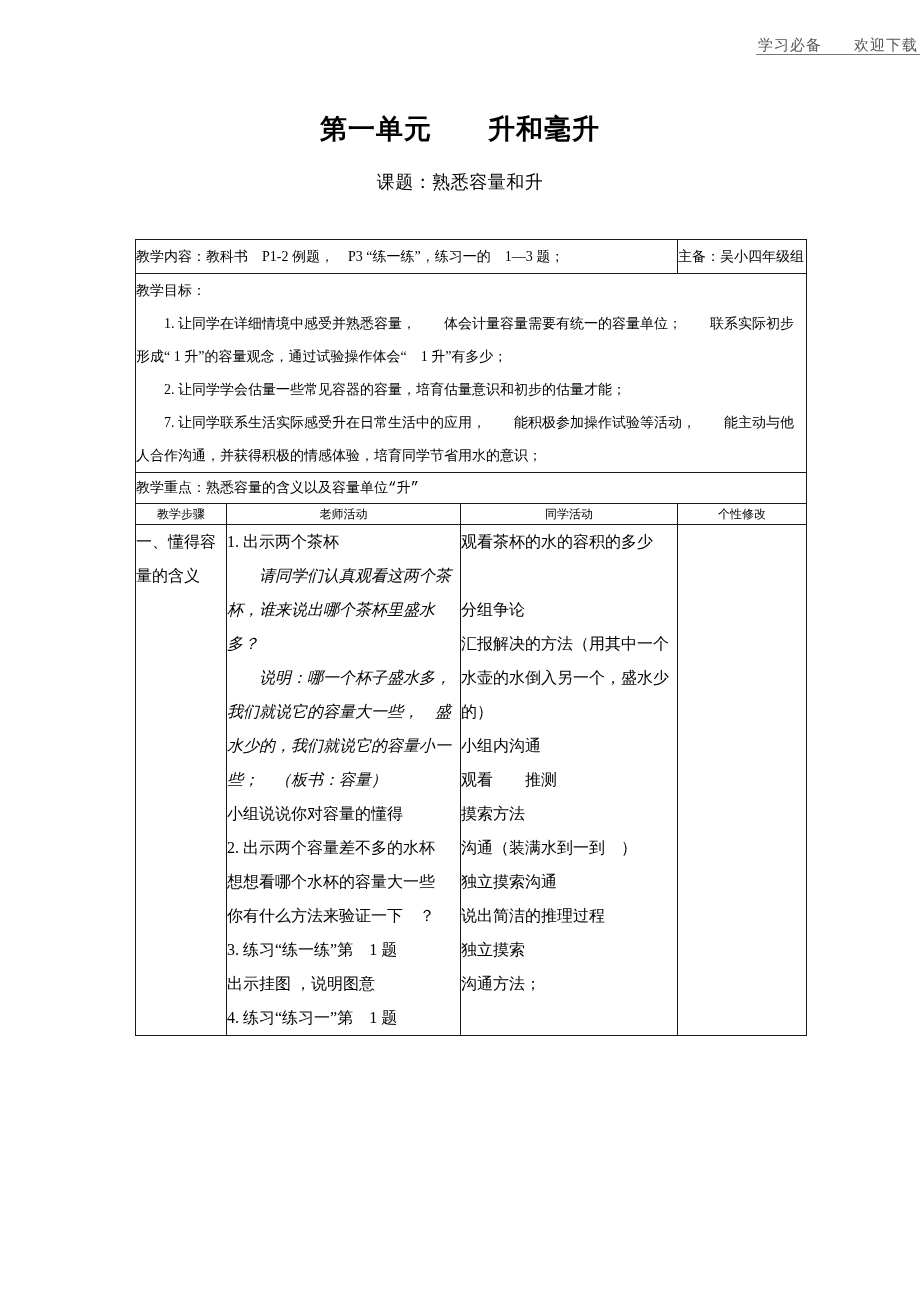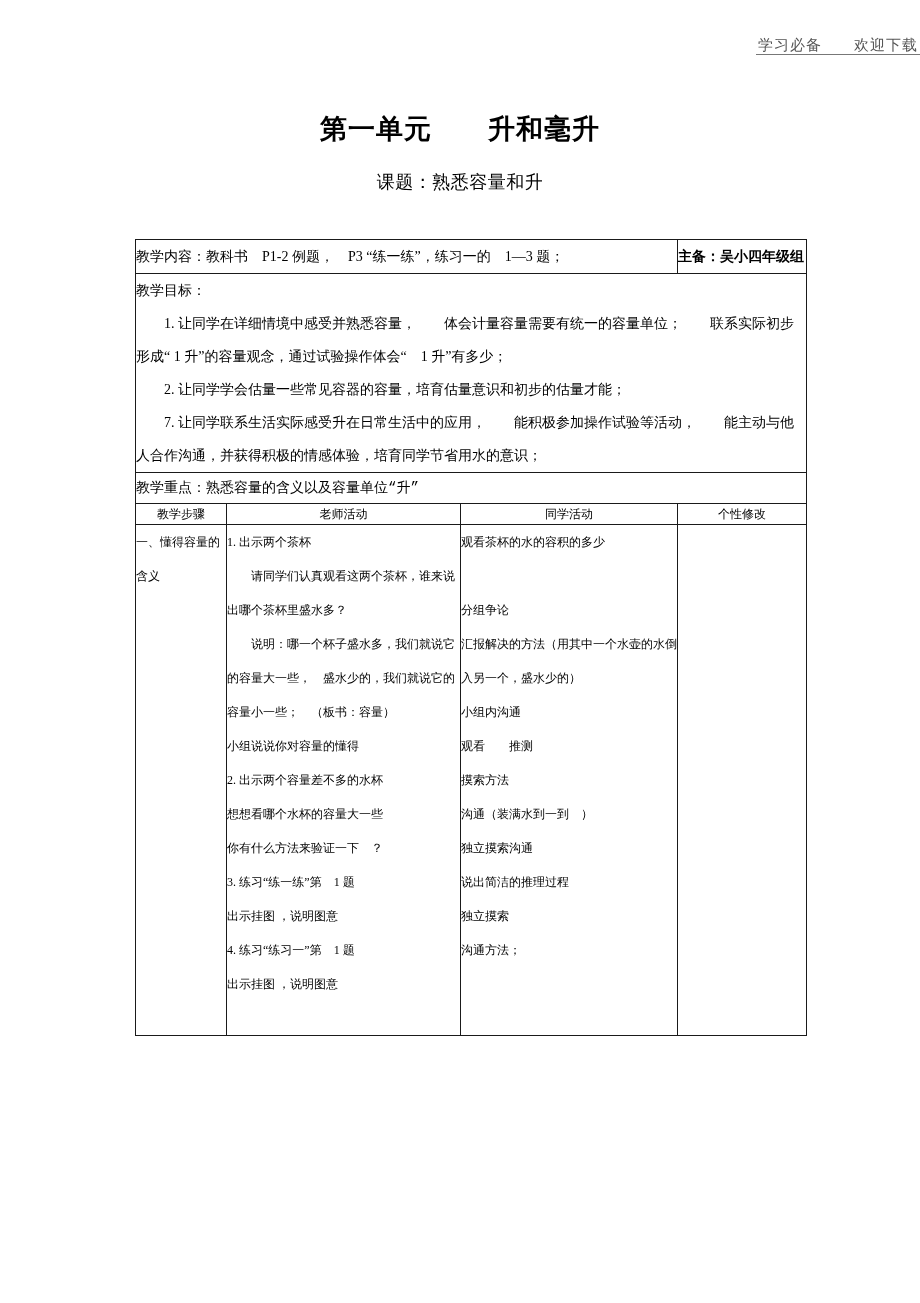--- a/index.html
+++ b/index.html
@@ -99,37 +99,36 @@
   .col-head {
     text-align: center;
     font-size: 12px;
     padding: 10px 4px 9px 4px;
     line-height: 20px;
   }
 
   .body-cell {
     padding: 10px 7px 6px 7px;
     line-height: 34px;
-    font-size: 12px;
+    font-size: 16px;
   }
   .body-cell .ln { white-space: pre-wrap; word-break: break-all; }
-  .body-cell .ln.ind { text-indent: 2em; }
+  .body-cell .ln.ind { text-indent: 2em; font-style: italic; }
   .body-cell .ln.blank { color: transparent; }
 
   .main-row-clip {
     height: 510px;
     overflow: hidden;
   }
 
   .right-head {
     width: 125px;
     line-height: 33px;
     padding: 10px 8px 8px 10px;
     font-size: 14px;
-    font-weight: bold;
   }
   .content-cell {
     line-height: 33px;
     padding: 10px 8px 8px 8px;
   }
   .goals-cell {
     line-height: 36px;
     padding: 8px 6px 10px 6px;
     font-family: Liberation Serif, serif;
   }

